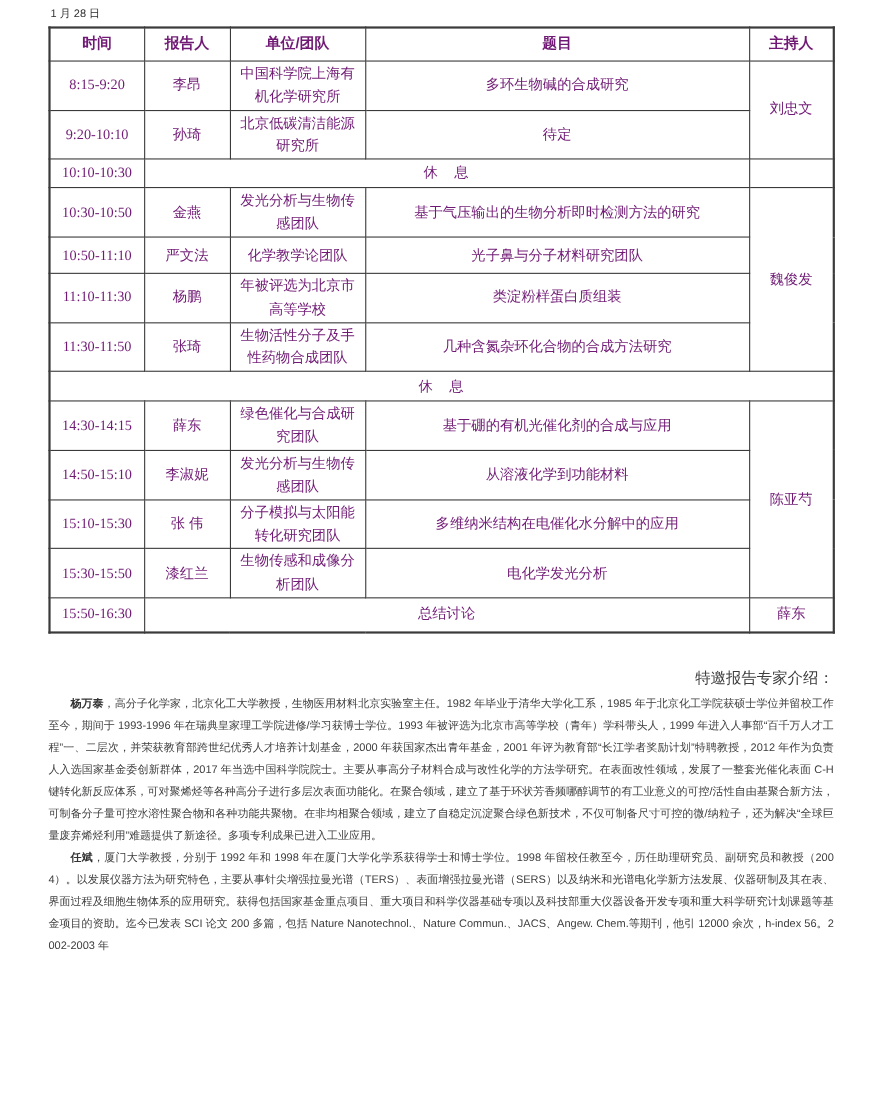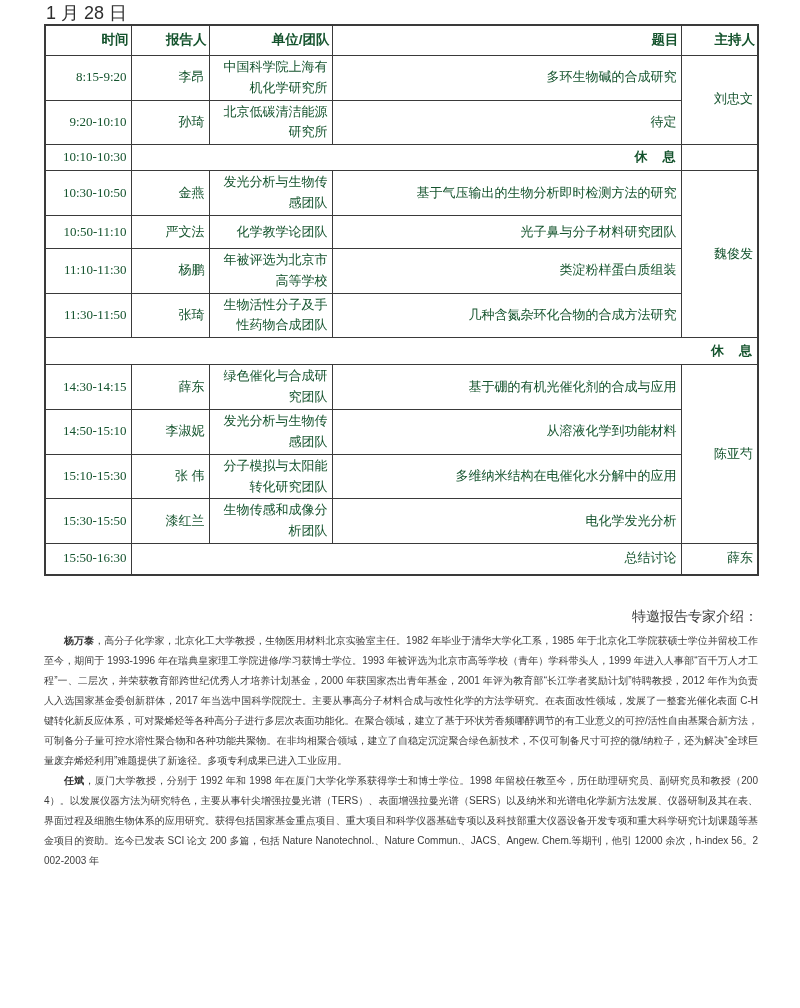--- a/index.html
+++ b/index.html
@@ -13,55 +13,54 @@
     overflow: hidden;
     font-family: "Liberation Sans", "DejaVu Sans", sans-serif;
     color: #262626;
   }
   .page {
     box-sizing: border-box;
     width: 800px;
     padding: 4px 43px 0 44px;
   }
   .date-label {
-    font-size: 18px;
+    font-size: 10px;
     color: #2e2e2e;
     margin: 1px 0 3px 2px;
     line-height: 16px;
   }
   table.schedule {
     border-collapse: collapse;
     table-layout: fixed;
     width: 713px;
     border: 2px solid #3a3a3a;
   }
   table.schedule th,
   table.schedule td {
     border: 1px solid #3a3a3a;
-    text-align: right;
+    text-align: center;
     vertical-align: middle;
     padding: 1px 4px;
     font-size: 13px;
     line-height: 1.6;
-    color: #14532d;
+    color: #701a75;
     overflow: hidden;
     word-break: break-all;
   }
   table.schedule th {
     font-weight: 700;
     font-size: 13.5px;
     padding: 2px 2px;
   }
   td.time-cell {
     font-family: "Liberation Serif", "DejaVu Serif", serif;
     font-size: 13px;
   }
   td.break-cell {
     letter-spacing: 1px;
-    font-weight: bold;
   }
   .intro {
     margin-top: 25px;
     width: 714px;
   }
   .intro-heading {
     font-size: 14px;
     line-height: 30px;
     color: #3d3d3d;
     text-align: right;

